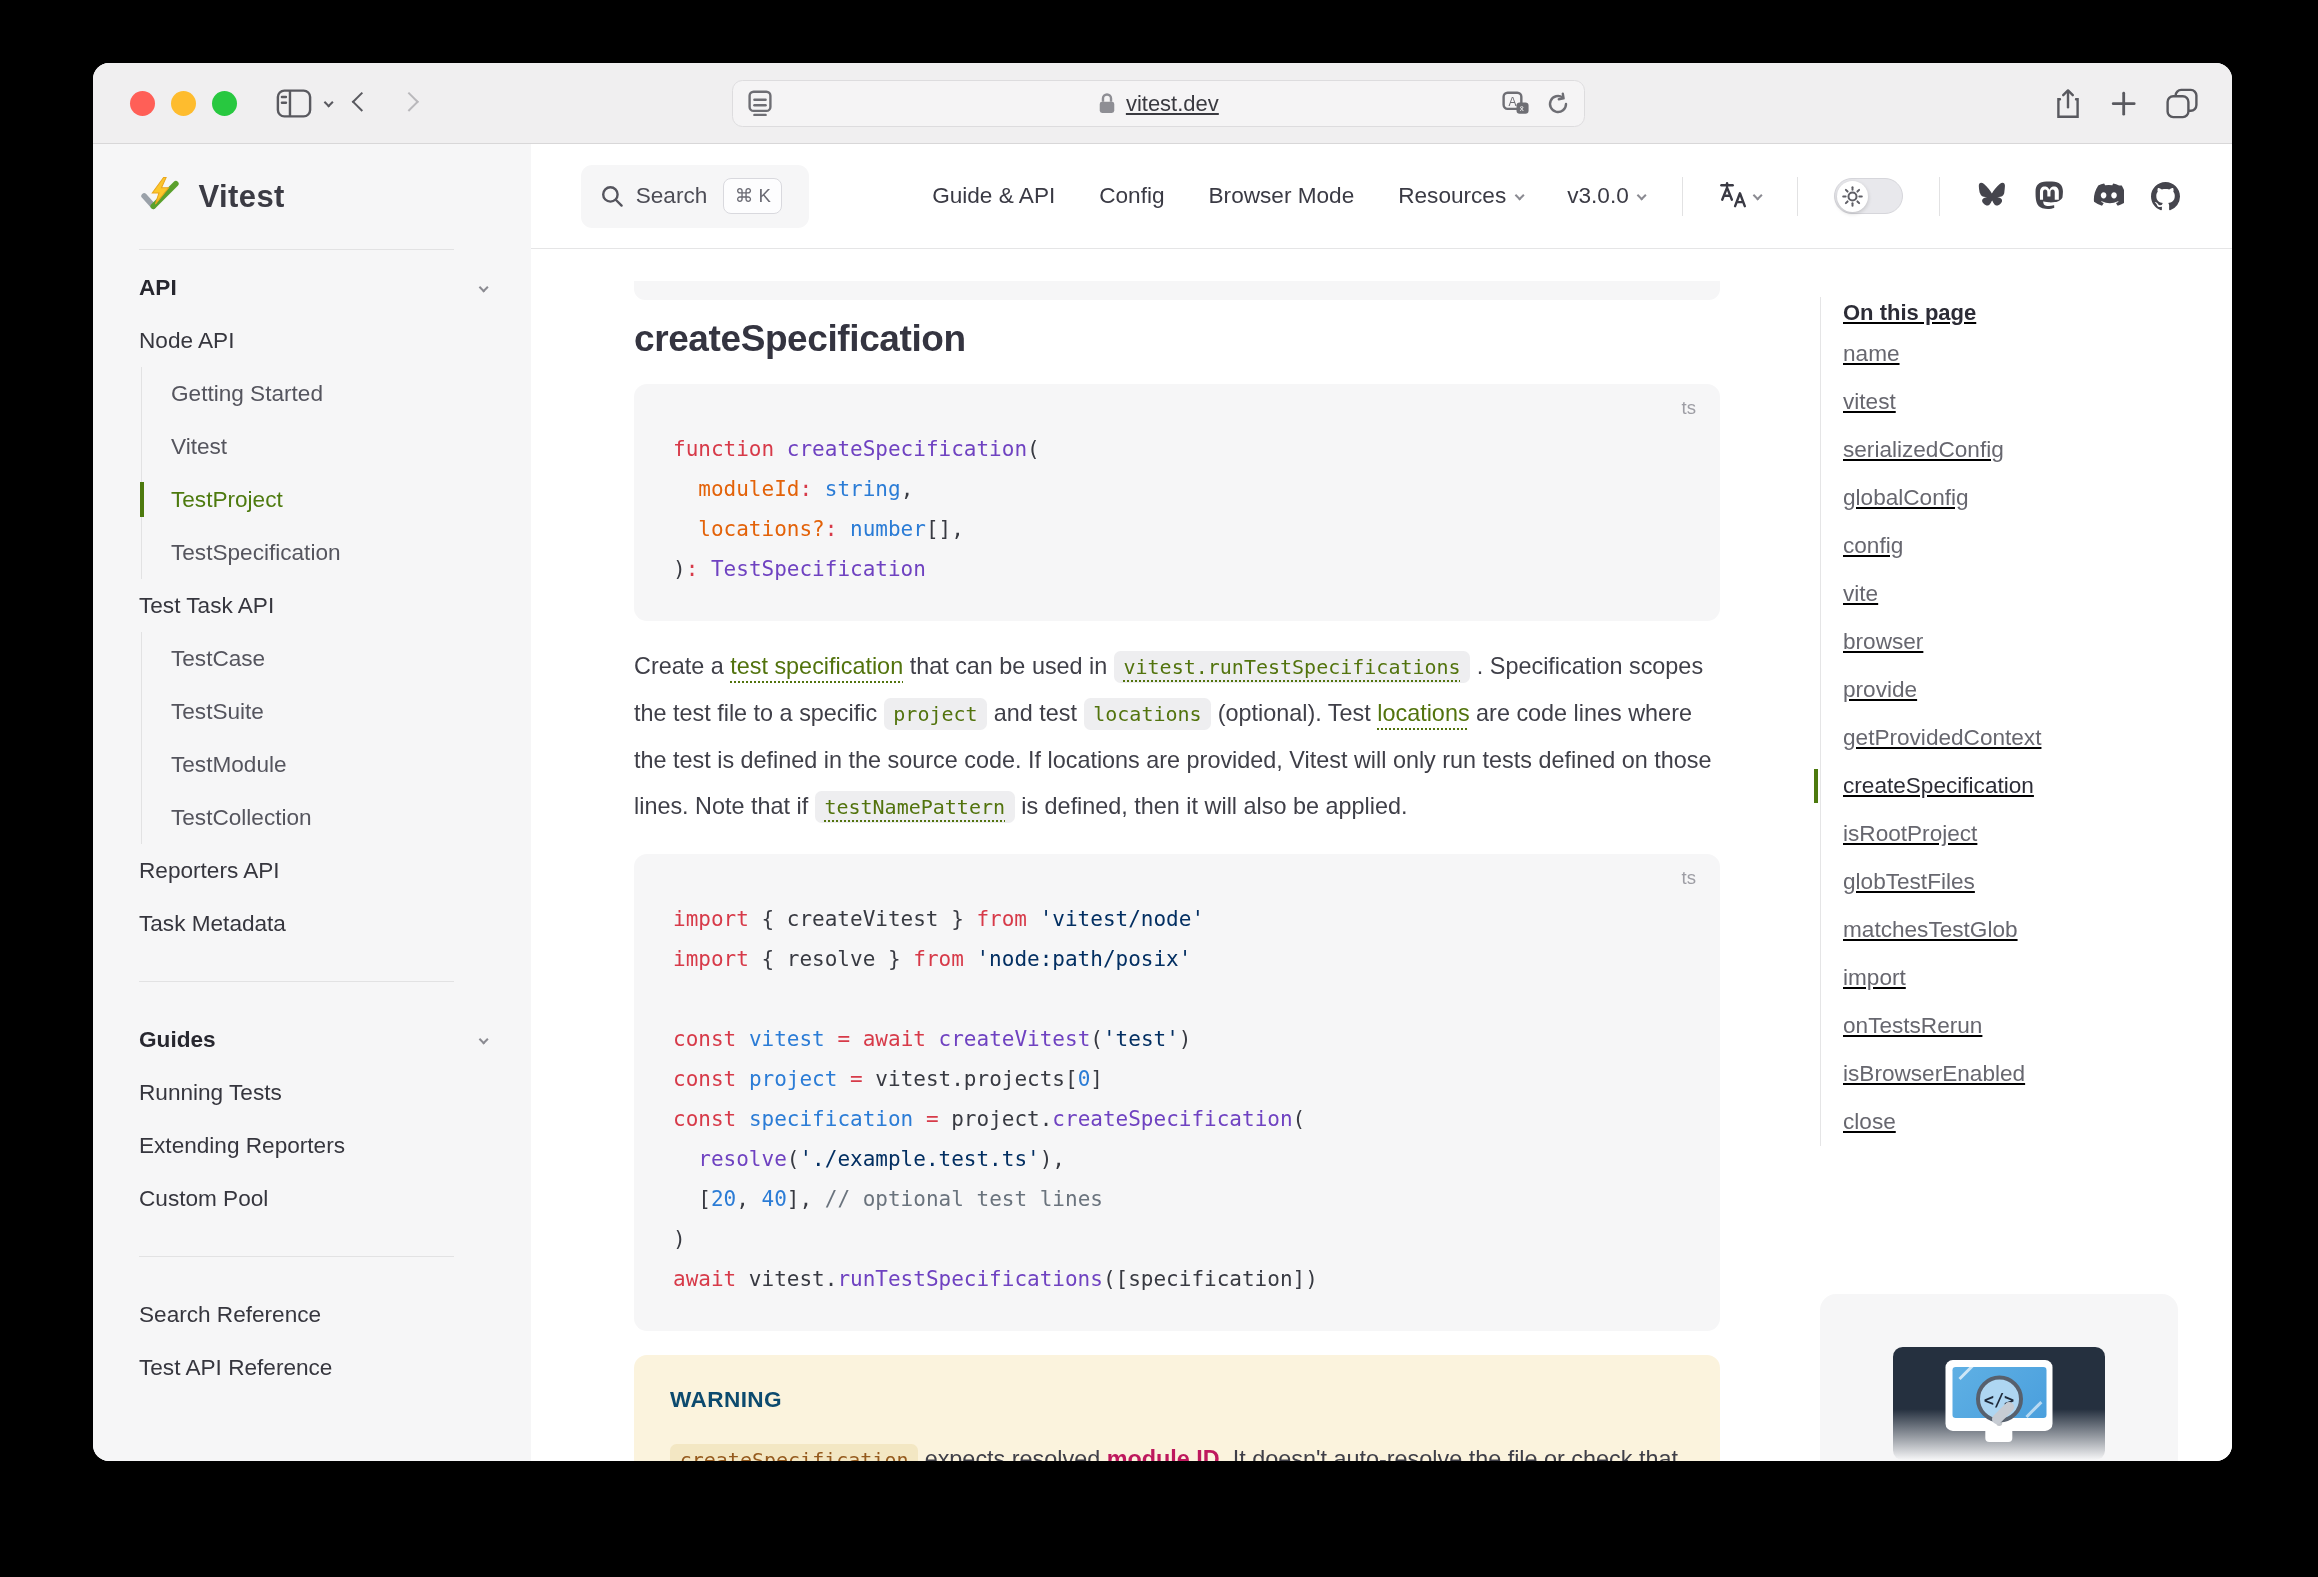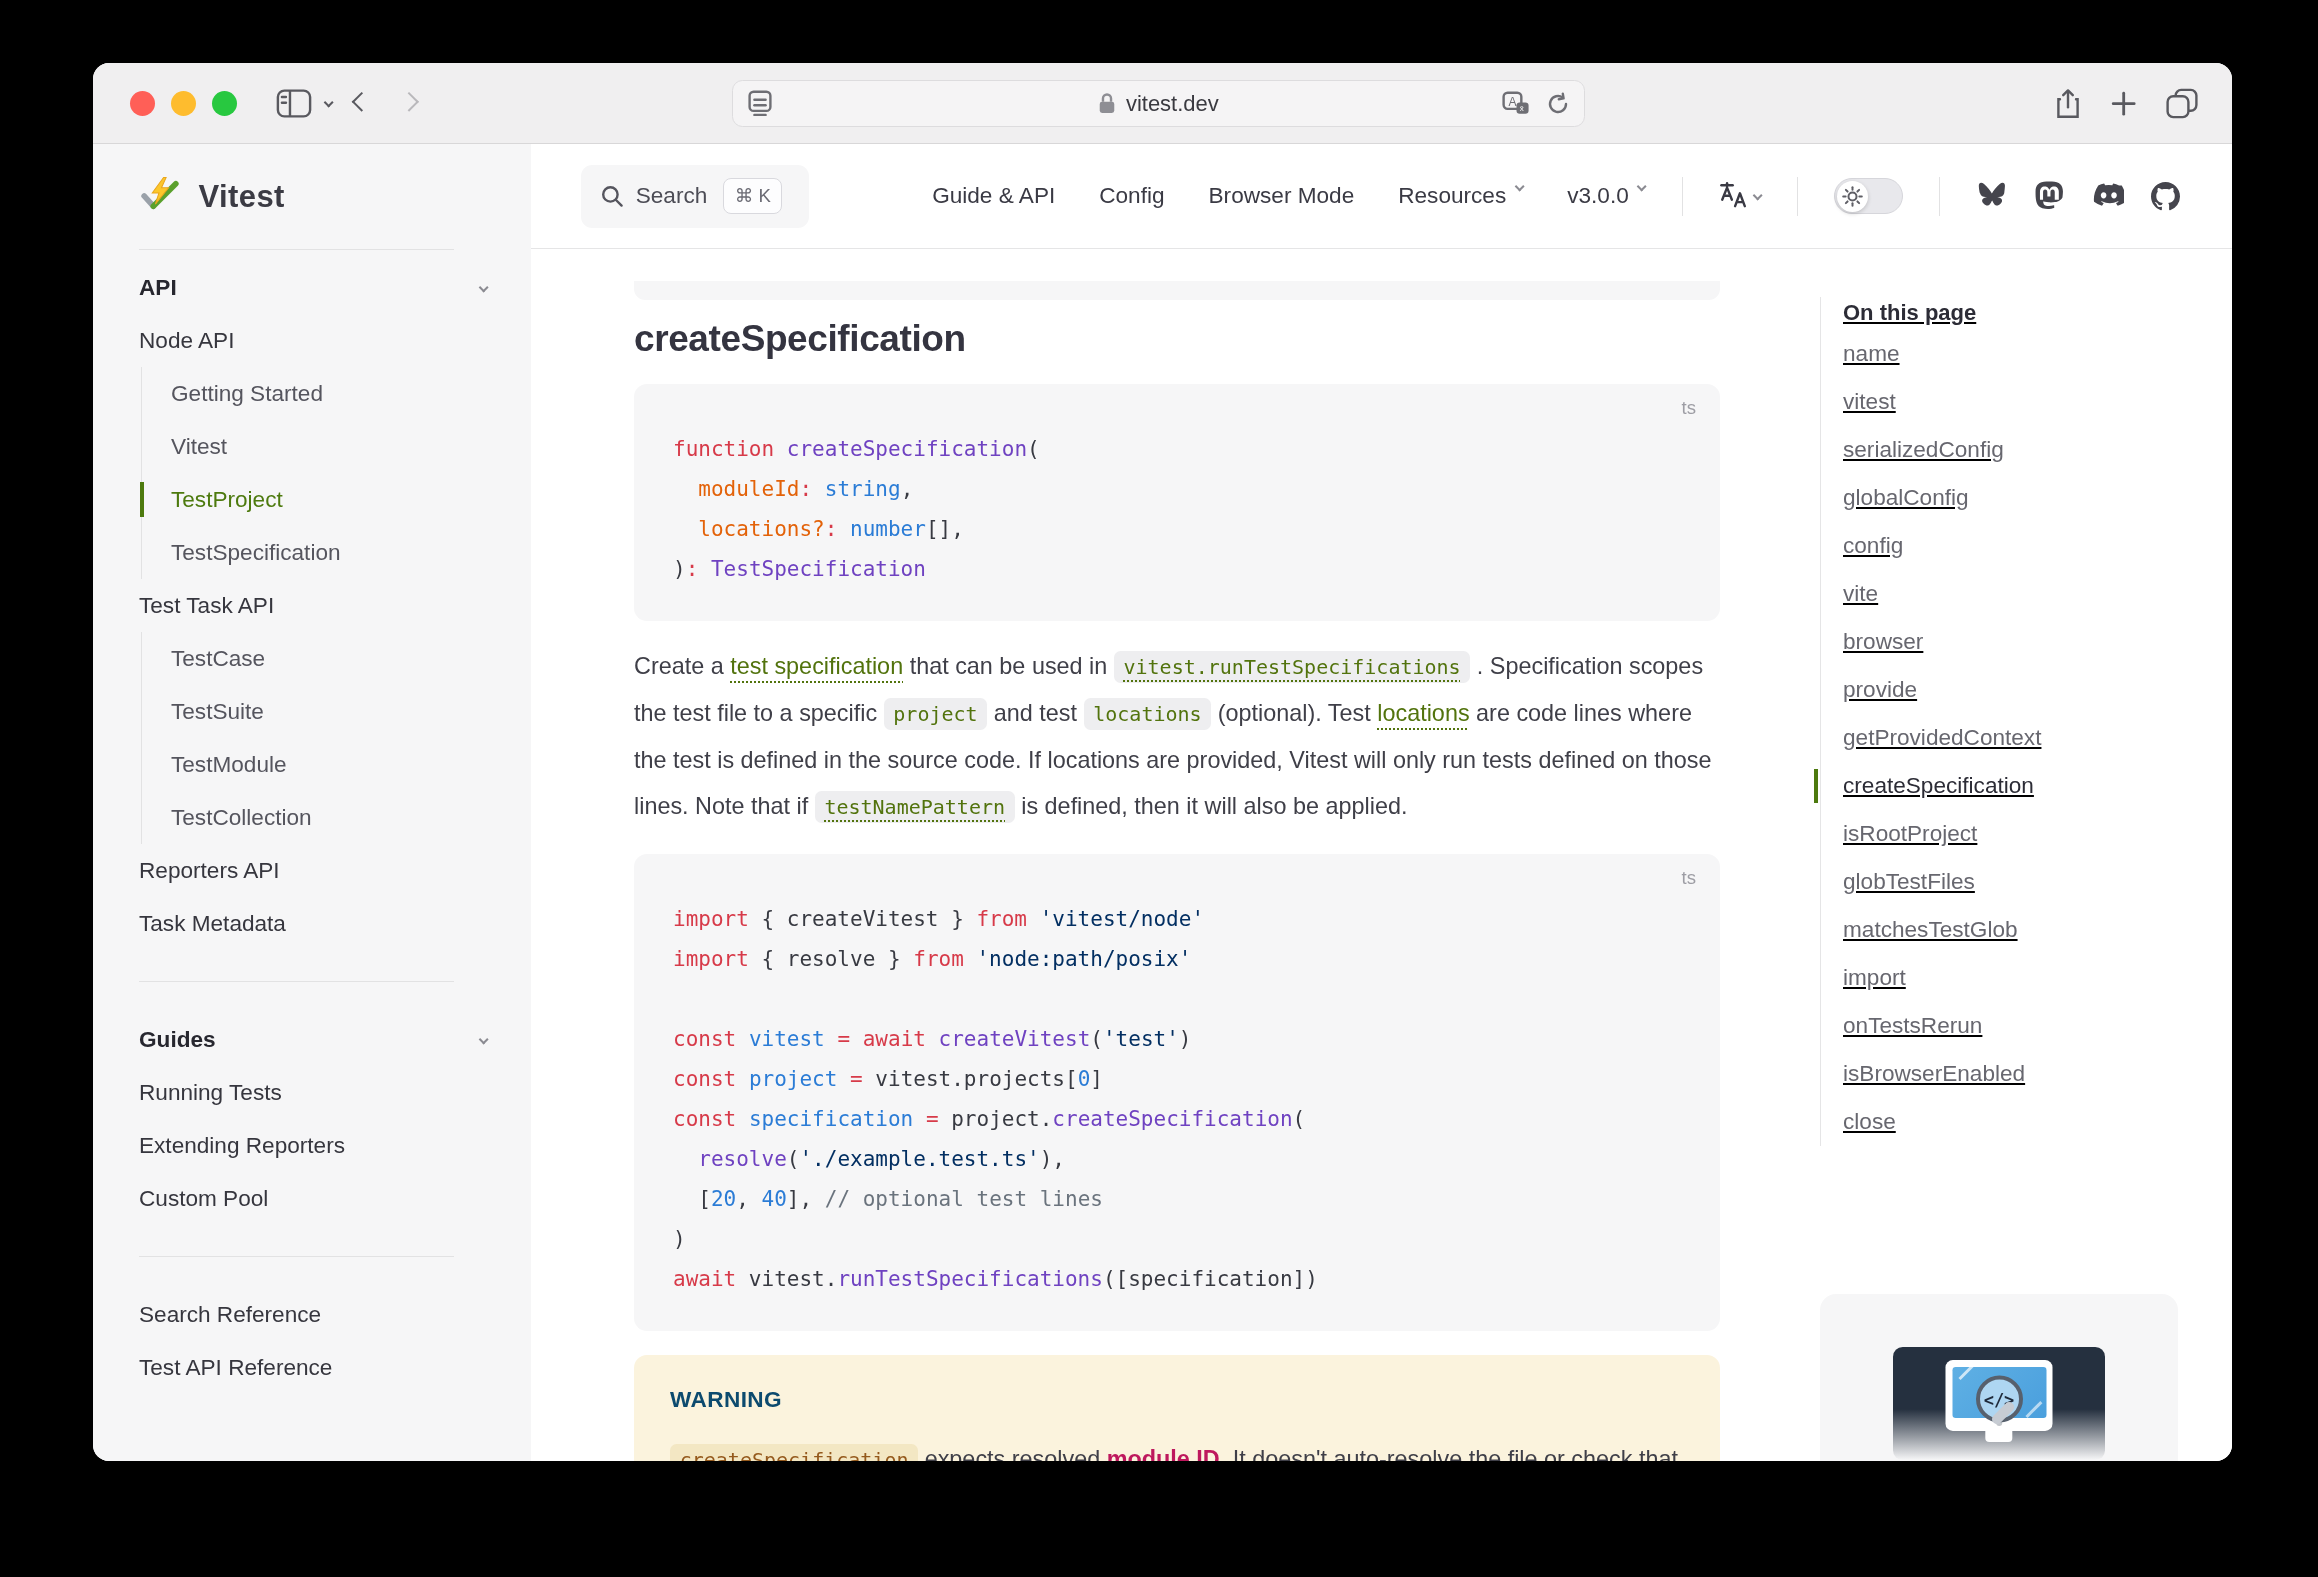--- a/index.html
+++ b/index.html
@@ -17,21 +17,21 @@
   .chev { display:inline-block; width:10.5px; height:10.5px; border-right:2.4px solid currentColor; border-bottom:2.4px solid currentColor; }
   .chev.down { transform:rotate(45deg); }
   .chev.left { transform:rotate(135deg); width:13.7px; height:13.7px; }
   .chev.right{ transform:rotate(-45deg); width:13.7px; height:13.7px; }
   .chev.sm   { width:7.3px; height:7.3px; border-width:2px; }
   .nav-arrow { padding:8px 11.3px; }
   .disabled { color:#b9b8bb; }
 
   .url-pill { position:absolute; left:639px; top:17px; width:853px; height:47px; background:#f5f4f5;
     border:0.8px solid #dddcde; border-radius:10.5px; display:flex; align-items:center; padding:0 14.5px; color:#58585e; }
-  .url-center { position:absolute; left:0; right:0; display:flex; justify-content:center; align-items:center; gap:9.7px; color:#3a3a40; font-size:22px; }
+  .url-center { position:absolute; left:0; right:0; display:flex; justify-content:center; align-items:center; gap:9.7px; color:#3a3a40; font-size:22px;text-decoration:underline; }
   .url-right { margin-left:auto; display:flex; align-items:center; gap:14.5px; z-index:2; }
   .chrome-right { position:absolute; right:34px; top:0; height:81px; display:flex; align-items:center; gap:29px; color:#59595f; }
 
   
   .app { display:flex; height:1477px; }
   .sidebar { width:438px; background:#f6f6f7; flex:none; }
   .sidebar-head { height:105px; display:flex; align-items:center; padding-left:46px; }
   .sidebar-head-rule { border-bottom:0.8px solid #e2e2e3; margin:0 77px 0 46px; }
   .logo-text { font-size:31px; font-weight:700; color:#3b3b44; margin-left:14.5px; letter-spacing:0.4px; }
 
@@ -48,21 +48,21 @@
 
   .main { flex:1; display:flex; flex-direction:column; min-width:0; }
   .navbar { height:105px; background:#fff; border-bottom:0.8px solid #e5e5e6; display:flex; align-items:center; flex:none; }
   .search-pill { margin-left:50px; width:228px; height:63px; border-radius:11.3px; background:#f6f6f7;
     display:flex; align-items:center; padding:0 13px 0 19.4px; }
   .search-label { font-size:22.6px; color:#4c4c55; font-weight:500; margin-left:11.3px; }
   .kbd { margin-left:16px; font-size:18.6px; color:#6b6b74; border:1.6px solid #d9d9de; background:rgba(255,255,255,.8);
     border-radius:8px; padding:5.7px 10.5px; }
   .nav-items { margin-left:auto; display:flex; align-items:center; padding-right:52px; font-size:22.6px; font-weight:500; color:#3a3a44; }
   .nav-link { margin-left:44px; }
-  .nav-drop { margin-left:44px; display:flex; align-items:flex-start; gap:9.7px; }
+  .nav-drop { margin-left:44px; display:flex; align-items:center; gap:9.7px; }
   .nav-drop .chev { color:#8b8b92; }
   .v-rule { width:0.8px; height:39px; background:#e2e2e3; margin-left:36px; }
   .translate-nav { margin-left:36px; display:flex; align-items:center; gap:8px; color:#3a3a44; }
   .toggle { margin-left:36px; width:69px; height:36px; border-radius:18px; background:#e8e8ec; border:0.8px solid #d6d6db; position:relative; }
   .knob { position:absolute; left:2.4px; top:1.6px; width:31px; height:31px; border-radius:50%; background:#fff;
     box-shadow:0 1.6px 4px rgba(0,0,0,.18); display:flex; align-items:center; justify-content:center; color:#5f5f66; }
   .socials { display:flex; align-items:center; gap:27.4px; margin-left:37px; color:#45454d; }
 
   
   .page { position:relative; flex:1; background:#fff; overflow:hidden; }

